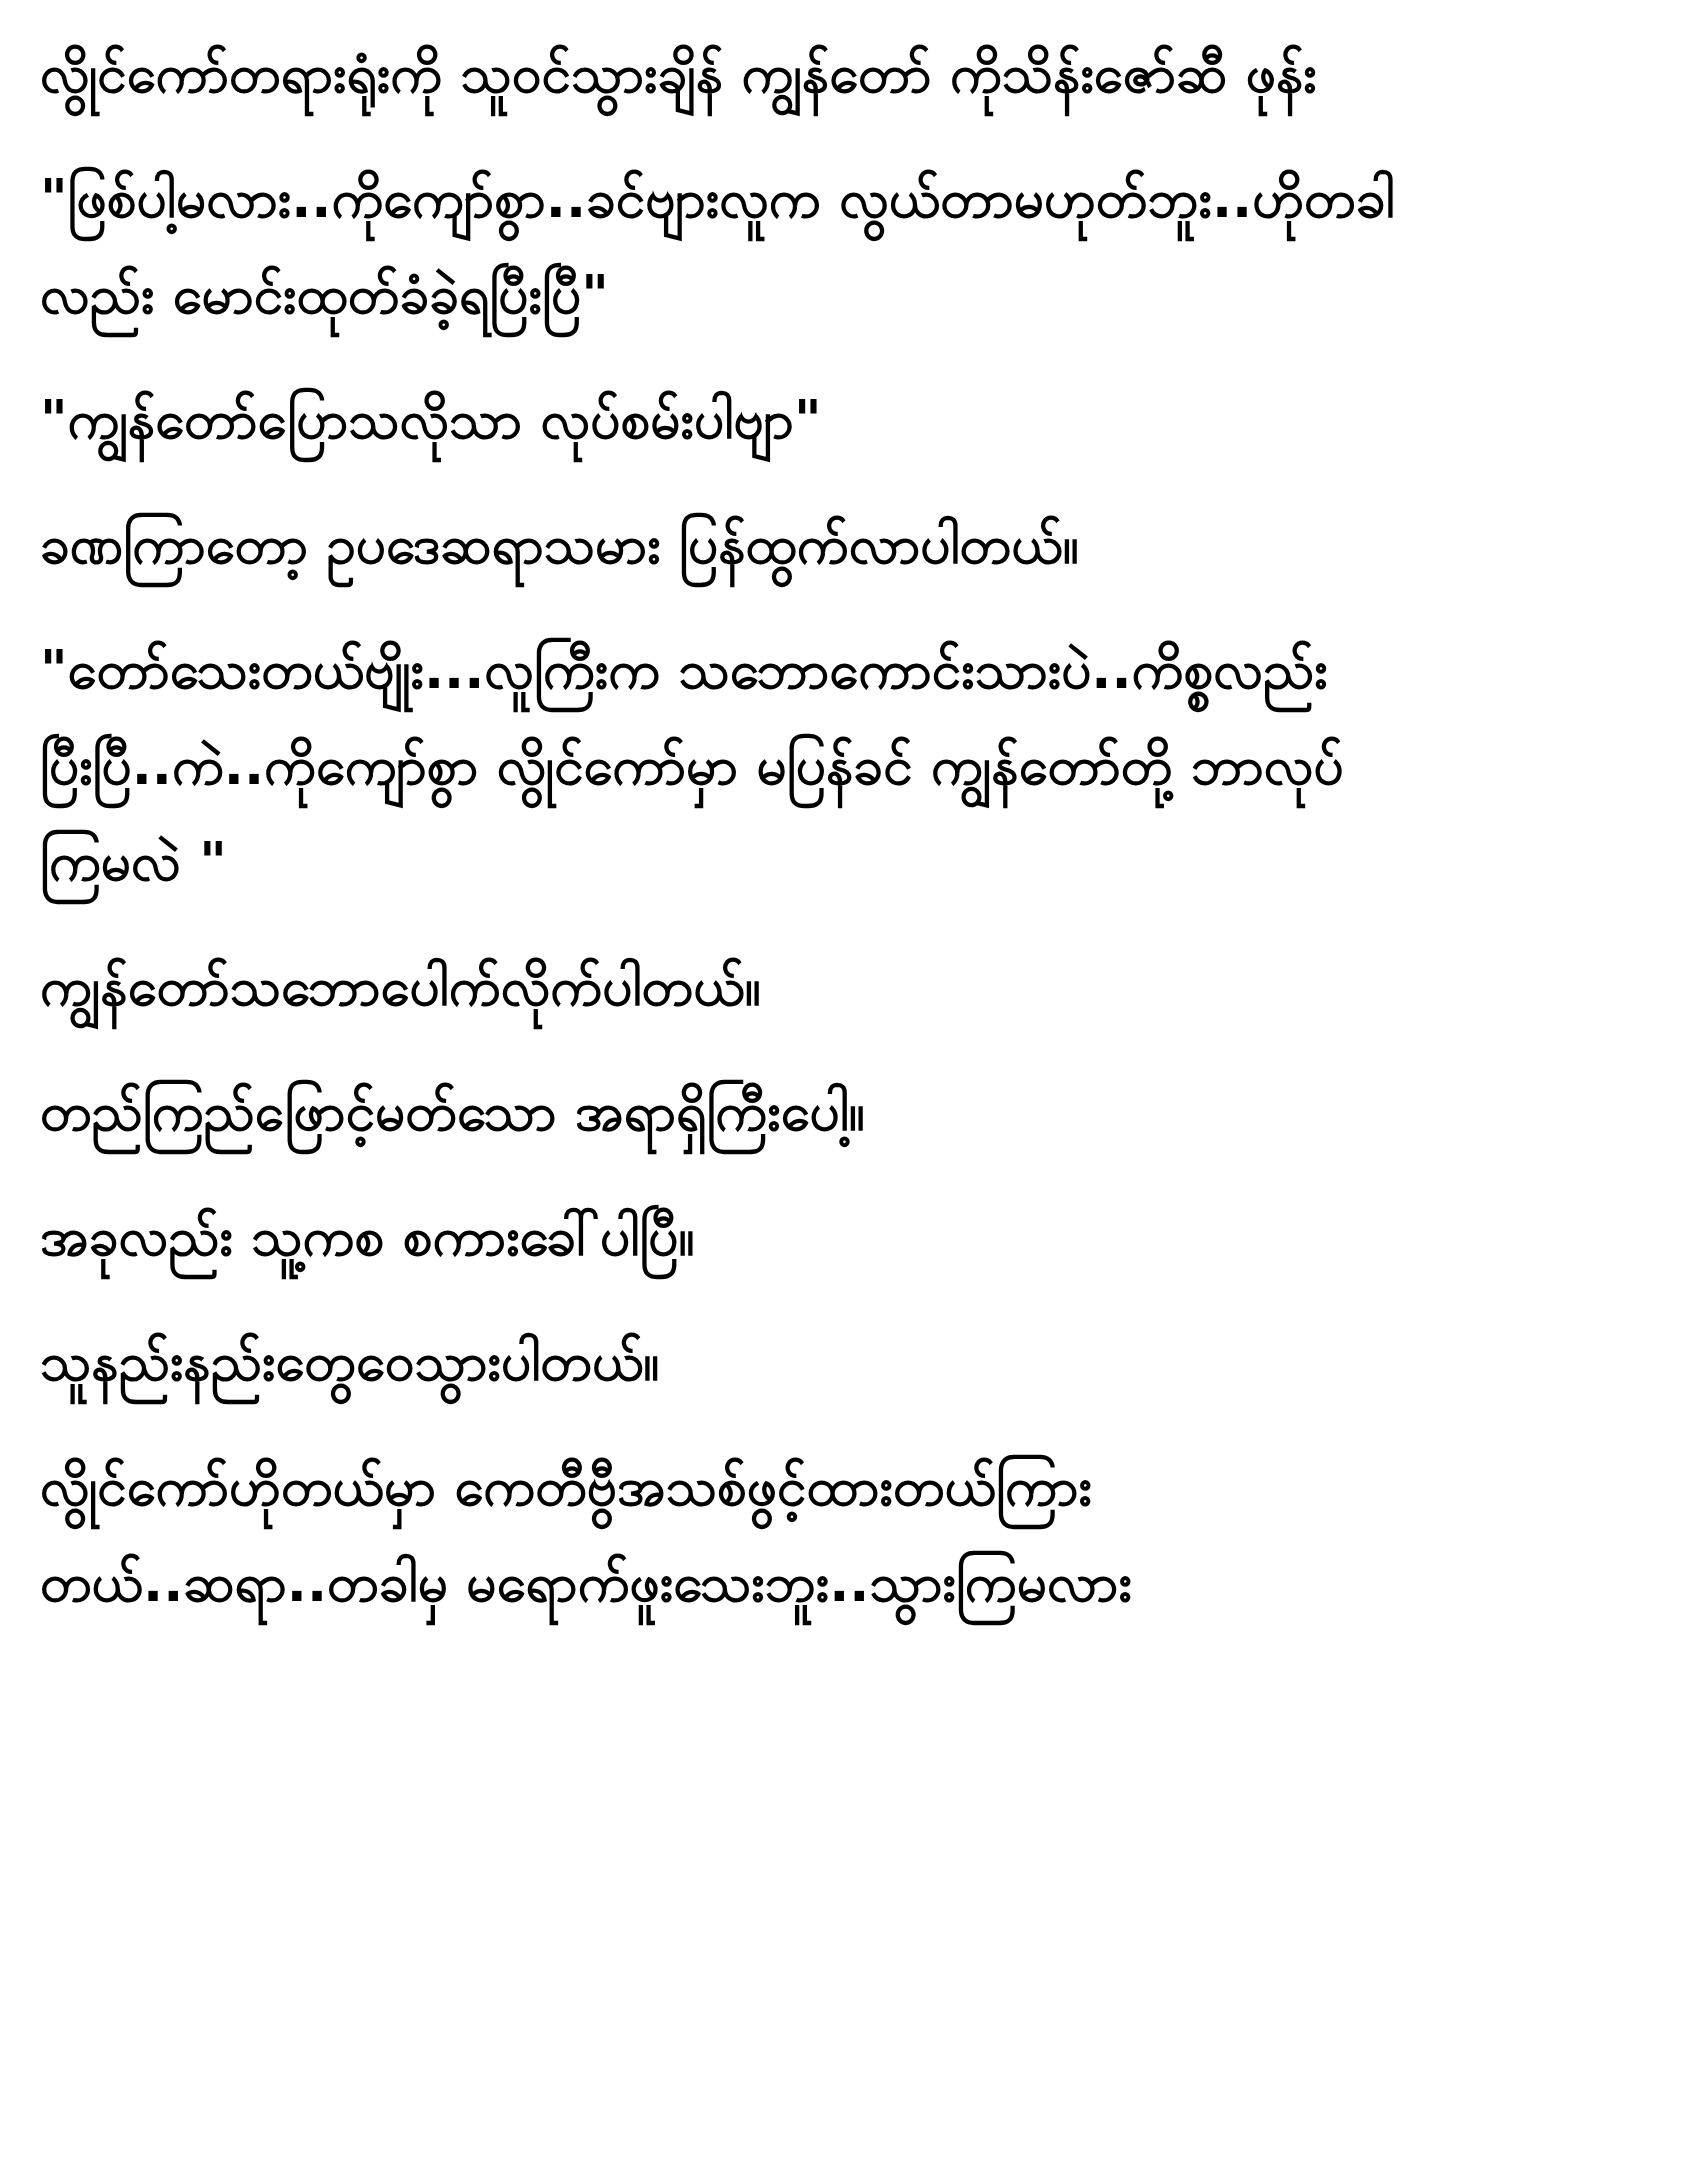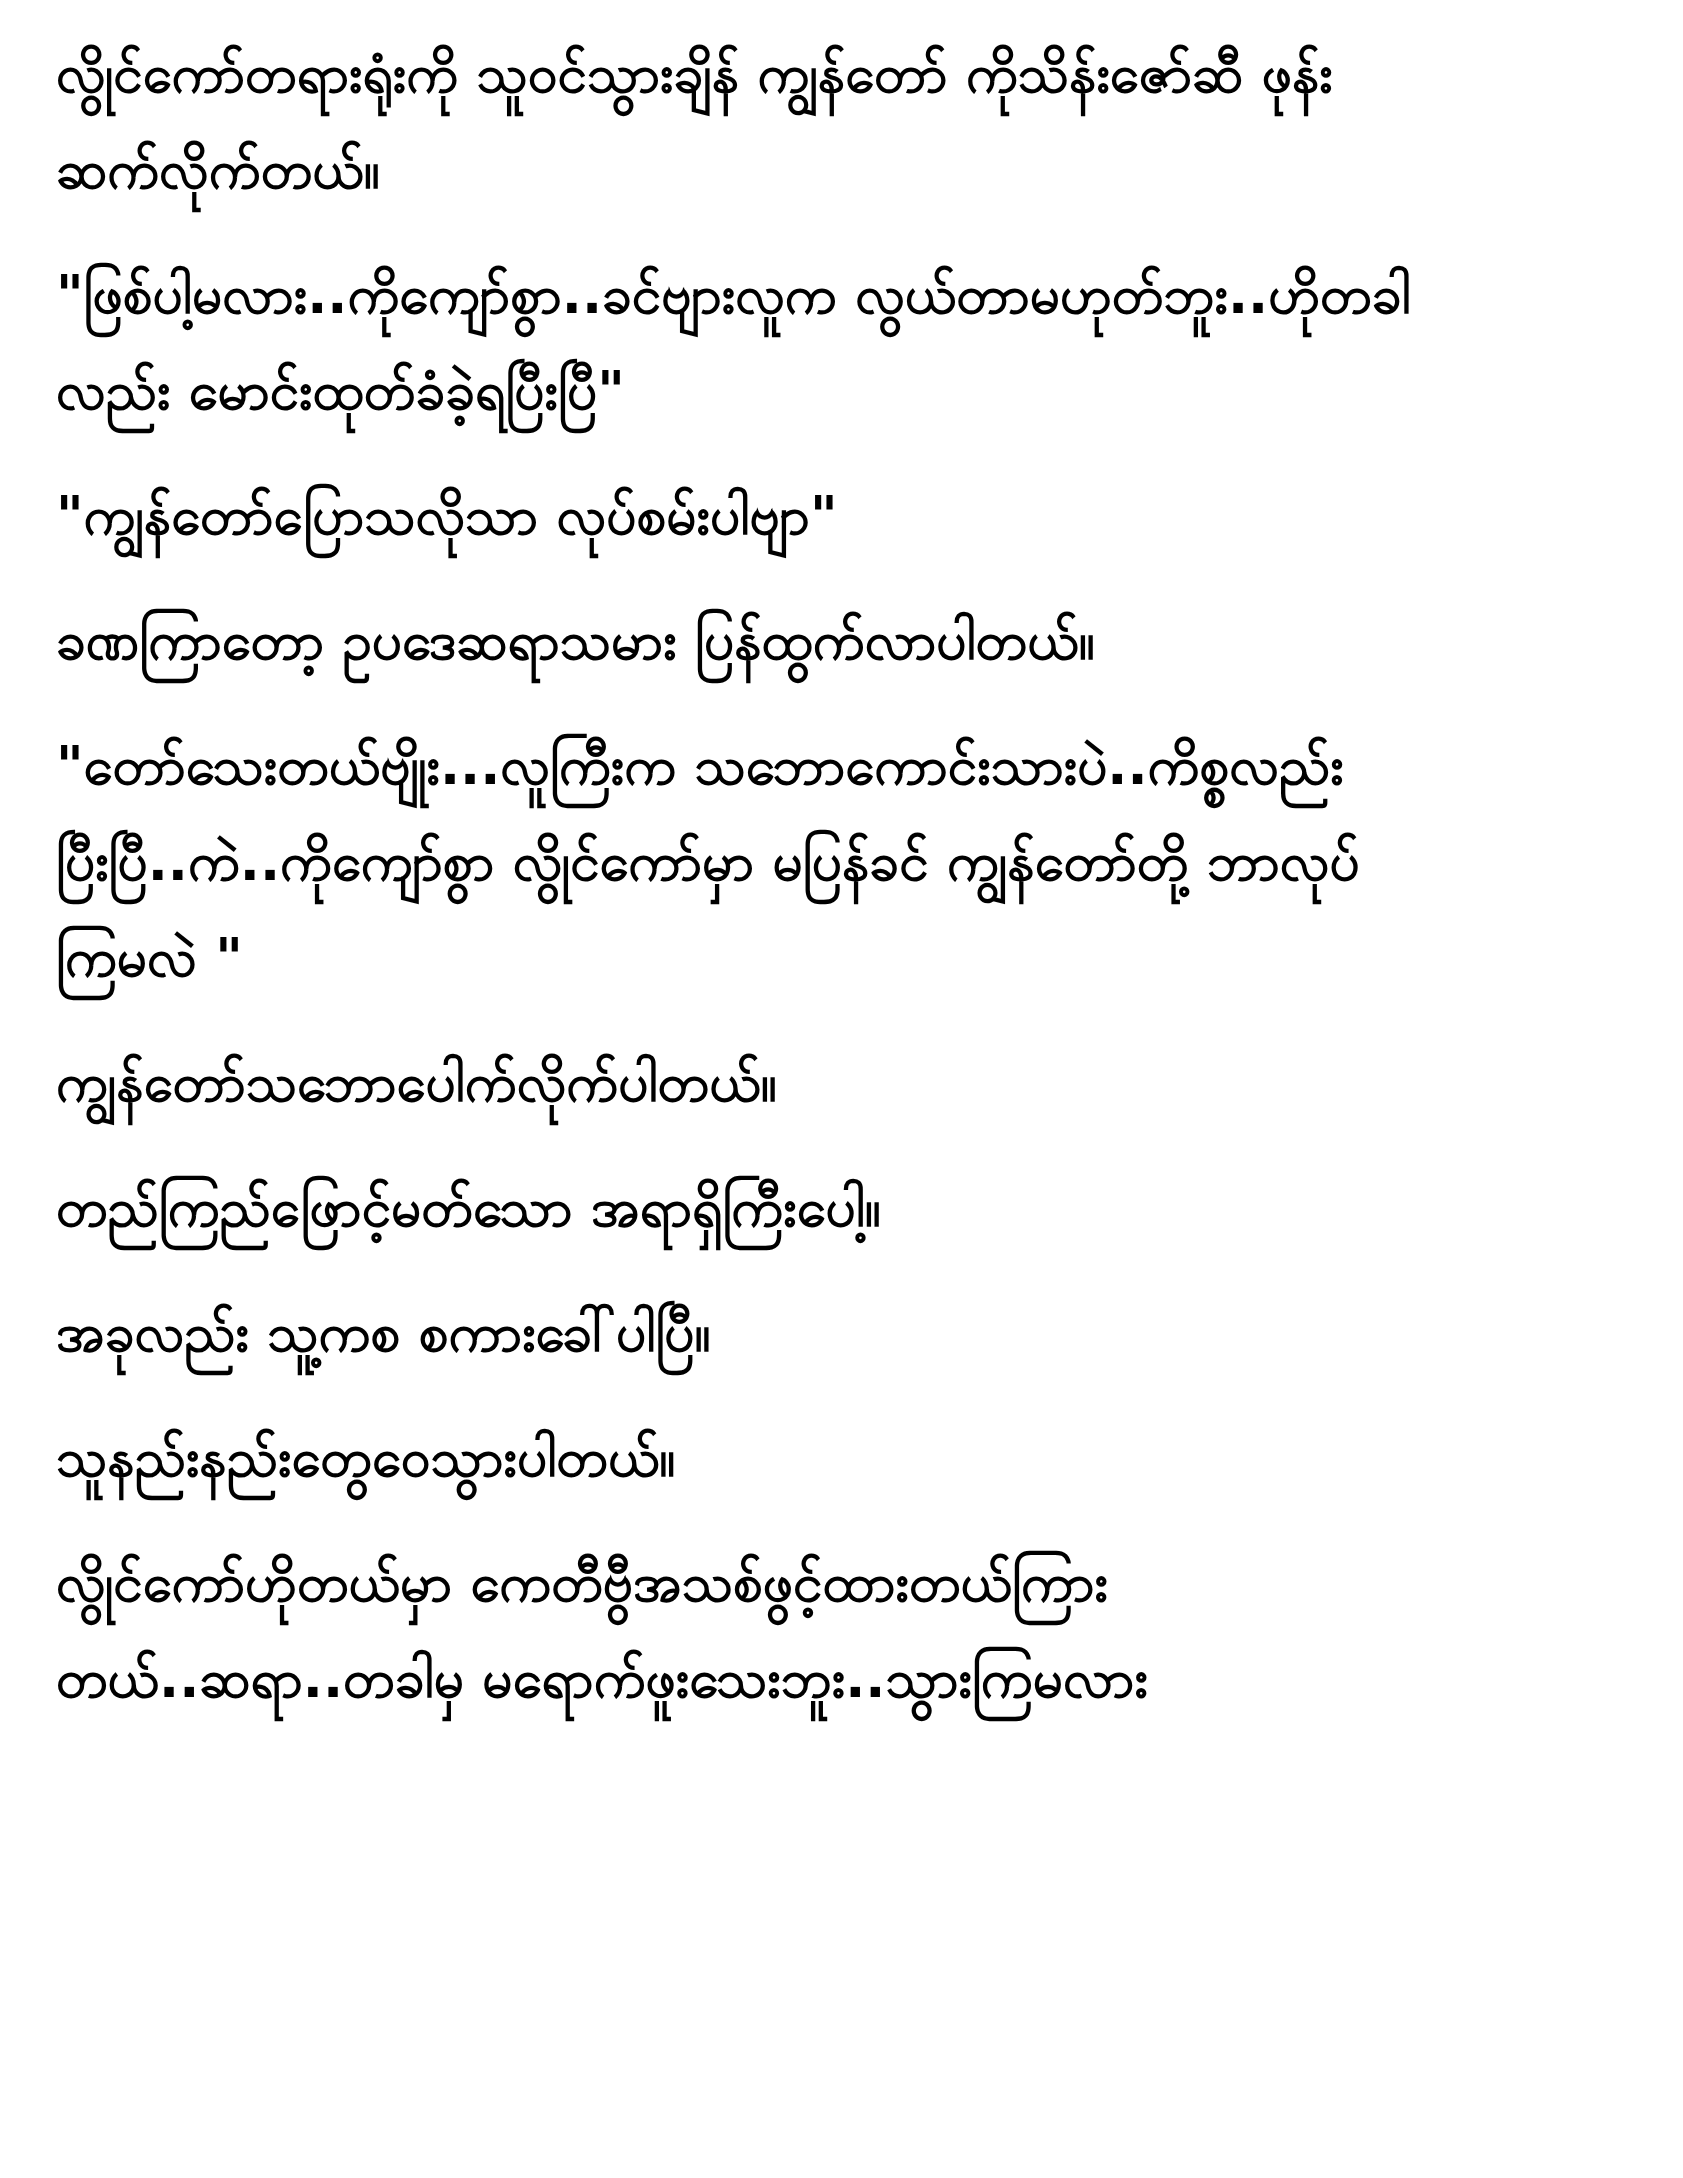--- a/index.html
+++ b/index.html
@@ -17,40 +17,39 @@
     color: #000000;
   }
   .page {
     box-sizing: border-box;
     width: 1683px;
     height: 2178px;
     padding: 26px 69px 0 40px;
     background: #ffffff;
   }
   p.para {
-    margin: 0 0 29px 16px;
+    margin: 0 0 29px 0;
     padding: 0;
     font-size: 53px;
     color: #000000;
   }
   .line {
     display: block;
     line-height: 96px;
     white-space: normal;
     letter-spacing: 0;
   }
 </style>
 </head>
 <body>
 
 <main class="page">
 
   <p class="para">
     <span class="line">လွိုင်ကော်တရားရုံးကို သူဝင်သွားချိန် ကျွန်တော် ကိုသိန်းဇော်ဆီ ဖုန်း</span>
-    <span class="line">ဆက်လိုက်တယ်။</span>
   </p>
 
   <p class="para">
     <span class="line">"ဖြစ်ပါ့မလား..ကိုကျော်စွာ..ခင်ဗျားလူက လွယ်တာမဟုတ်ဘူး..ဟိုတခါ</span>
     <span class="line">လည်း မောင်းထုတ်ခံခဲ့ရပြီးပြီ"</span>
   </p>
 
   <p class="para">
     <span class="line">"ကျွန်တော်ပြောသလိုသာ လုပ်စမ်းပါဗျာ"</span>
   </p>

